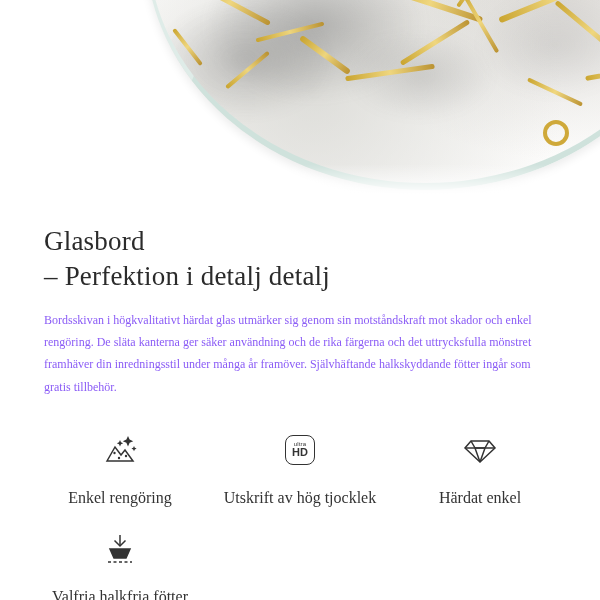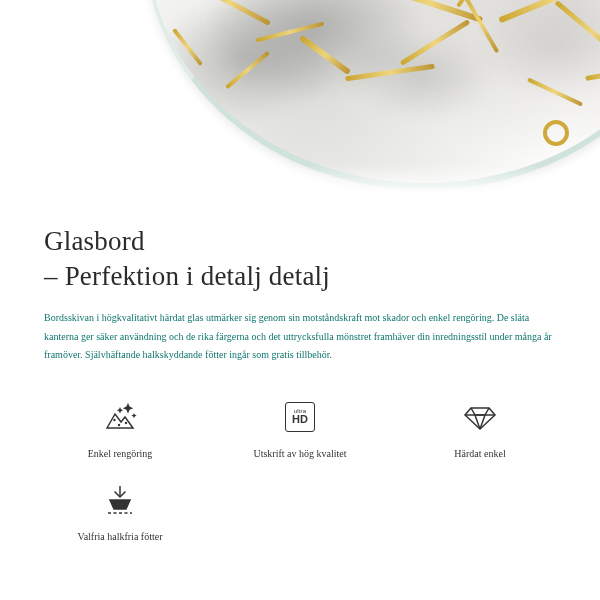--- a/index.html
+++ b/index.html
@@ -82,22 +82,22 @@
     font-weight: normal;
     color: #2b2b2b;
     font-size: 27px;
     line-height: 1.28;
     margin: 10px 0 0 0;
     letter-spacing: 0.2px;
   }
   h1.title .line2 { display: block; }
   p.body {
     font-family: "Liberation Serif", serif;
-    color: #0f766e;
-    font-size: 10px;
+    color: #8b5cf6;
+    font-size: 12px;
     line-height: 1.85;
     margin: 16px 0 0 0;
     max-width: 520px;
   }
 
   
   .features {
     display: grid;
     grid-template-columns: repeat(3, 1fr);
     row-gap: 18px;
@@ -112,32 +112,32 @@
   }
   .feature-icon {
     width: 46px;
     height: 44px;
     display: flex;
     align-items: center;
     justify-content: center;
     color: #333333;
   }
   .feature-label {
-    margin-top: 8px;
+    margin-top: 16px;
     font-family: "Liberation Serif", serif;
-    font-size: 10px;
+    font-size: 16px;
     color: #333333;
     text-align: center;
     line-height: 1.3;
   }
   .ultrahd-box {
     width: 30px;
     height: 30px;
     border: 1.6px solid #333;
-    border-radius: 3px;
+    border-radius: 8px;
     display: flex;
     flex-direction: column;
     align-items: center;
     justify-content: center;
     line-height: 1;
   }
   .ultrahd-box .u1 { font-size: 6px; letter-spacing: .2px; font-family: "Liberation Sans", sans-serif; }
   .ultrahd-box .u2 { font-size: 11px; font-weight: bold; font-family: "Liberation Sans", sans-serif; }
 </style>
 </head>
@@ -200,21 +200,21 @@
       <div class="feature-label">Enkel rengöring</div>
     </div>
 
     <div class="feature">
       <div class="feature-icon">
         <div class="ultrahd-box">
           <span class="u1">ultra</span>
           <span class="u2">HD</span>
         </div>
       </div>
-      <div class="feature-label">Utskrift av hög kvalitet</div>
+      <div class="feature-label">Utskrift av hög tjocklek</div>
     </div>
 
 
     <div class="feature">
       <div class="feature-icon">
         <svg width="36" height="32" viewBox="0 0 36 32" fill="none" stroke="#333" stroke-width="1.5">
           <path d="M9 7 L27 7 L33 14 L18 28 L3 14 Z"></path>
           <path d="M3 14 L33 14"></path>
           <path d="M9 7 L13 14 L18 28"></path>
           <path d="M27 7 L23 14 L18 28"></path>

